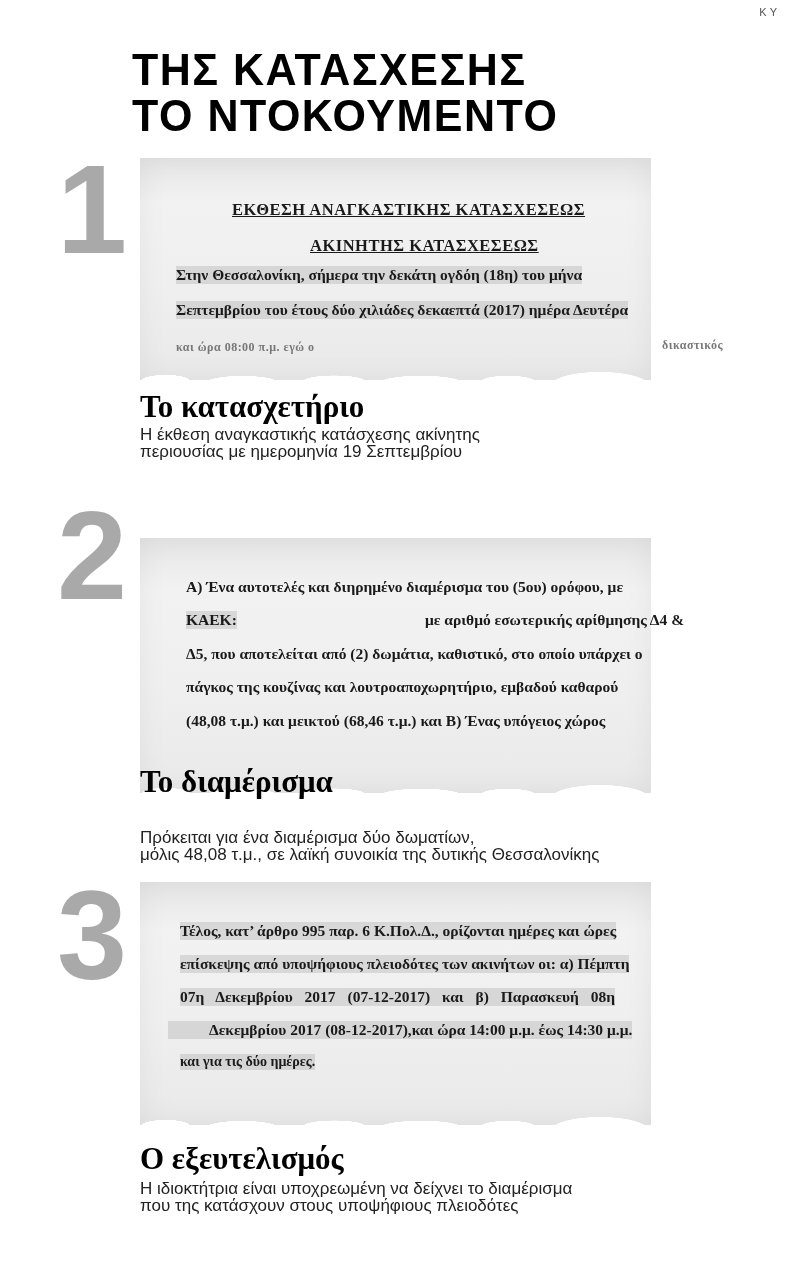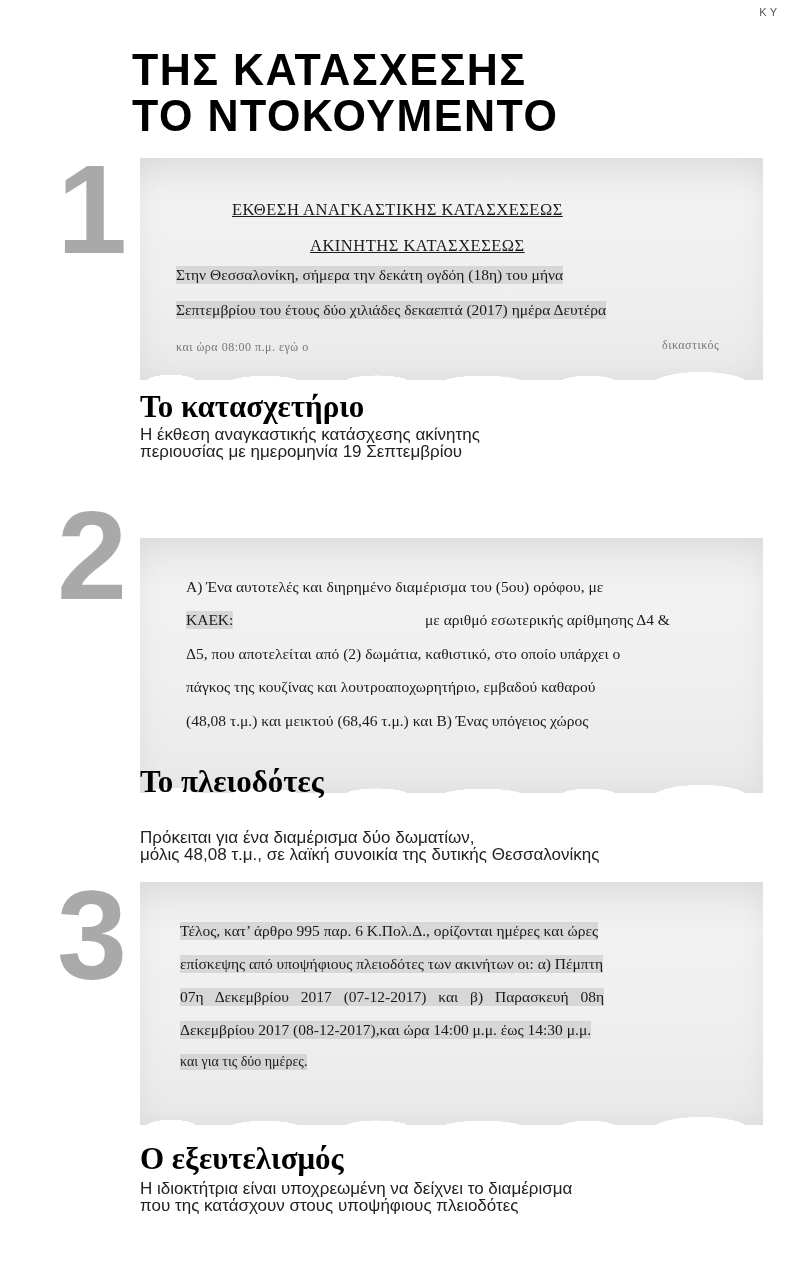--- a/index.html
+++ b/index.html
@@ -18,24 +18,24 @@
   }
   .main-title span { display: block; }
 
   .big-num {
     position: absolute; left: 52px; width: 80px;
     font-family: "Liberation Sans", sans-serif; font-weight: 700;
     font-size: 126px; line-height: 120px; color: #a9a9a9; text-align: center;
   }
 
   .scrap {
-    position: absolute; left: 140px; width: 623px;
+    position: absolute; left: 140px; width: 511px;
     background: linear-gradient(180deg, #e6e6e6 0%, #f2f2f2 20%, #efefef 60%, #e9e9e9 100%);
     box-shadow: inset 0 0 30px rgba(0,0,0,0.06);
-    font-family: "Liberation Serif", serif; color: #1a1a1a;
+    font-family: "Liberation Serif", serif; color: #1a1a1a; font-weight: bold;
   }
   .scrap::after {
     content: ""; position: absolute; left: 0; right: 0; bottom: -1px; height: 22px;
     background:
       radial-gradient(ellipse 40px 10px at 5% 100%, #fff 60%, transparent 62%),
       radial-gradient(ellipse 60px 12px at 20% 110%, #fff 60%, transparent 62%),
       radial-gradient(ellipse 50px 9px at 38% 100%, #fff 60%, transparent 62%),
       radial-gradient(ellipse 70px 13px at 55% 112%, #fff 60%, transparent 62%),
       radial-gradient(ellipse 45px 10px at 72% 104%, #fff 60%, transparent 62%),
       radial-gradient(ellipse 80px 22px at 90% 120%, #fff 60%, transparent 62%);
@@ -83,31 +83,31 @@
 
 <div class="big-num" style="top:496px;">2</div>
 <div class="scrap" style="top:500px;height:255px;margin-top:38px;">
   <div class="line" style="left:46px;top:40px;">Α) Ένα αυτοτελές και διηρημένο διαμέρισμα του (5ου) ορόφου, με</div>
   <div class="line hl" style="left:46px;top:73px;">ΚΑΕΚ:</div>
   <div class="line" style="left:285px;top:73px;">με αριθμό εσωτερικής αρίθμησης Δ4 &amp;</div>
   <div class="line" style="left:46px;top:107px;">Δ5, που αποτελείται από (2) δωμάτια, καθιστικό, στο οποίο υπάρχει ο</div>
   <div class="line" style="left:46px;top:140px;">πάγκος της κουζίνας και λουτροαποχωρητήριο, εμβαδού καθαρού</div>
   <div class="line" style="left:46px;top:174px;">(48,08 τ.μ.) και μεικτού (68,46 τ.μ.) και Β) Ένας υπόγειος χώρος</div>
 </div>
-<div class="caption-title" style="top:765px;">Το πλειοδότες</div>
+<div class="caption-title" style="top:765px;">Το διαμέρισμα</div>
 <div class="caption-text" style="top:801px;margin-top:28px;">
   <span>Πρόκειται για ένα διαμέρισμα δύο δωματίων,</span>
   <span>μόλις 48,08 τ.μ., σε λαϊκή συνοικία της δυτικής Θεσσαλονίκης</span>
 </div>
 
 <div class="big-num" style="top:876px;">3</div>
 <div class="scrap" style="top:882px;height:243px;">
   <div class="line hl" style="left:40px;top:40px;">Τέλος, κατ’ άρθρο 995 παρ. 6 Κ.Πολ.Δ., ορίζονται ημέρες και ώρες</div>
   <div class="line hl" style="left:40px;top:73px;">επίσκεψης από υποψήφιους πλειοδότες των ακινήτων οι: α) Πέμπτη</div>
   <div class="line hl" style="left:40px;top:106px;word-spacing:8px;">07η Δεκεμβρίου 2017 (07-12-2017) και β) Παρασκευή 08η</div>
-  <div class="line hl" style="left:40px;top:139px;">Δεκεμβρίου 2017 (08-12-2017),και ώρα 14:00 μ.μ. έως 14:30 μ.μ.</div>
+  <div class="line hl" style="left:28px;top:139px;padding-left:41px;">Δεκεμβρίου 2017 (08-12-2017),και ώρα 14:00 μ.μ. έως 14:30 μ.μ.</div>
   <div class="line hl" style="left:40px;top:172px;font-size:14px;">και για τις δύο ημέρες.</div>
 </div>
 <div class="caption-title" style="top:1142px;">Ο εξευτελισμός</div>
 <div class="caption-text" style="top:1180px;">
   <span>Η ιδιοκτήτρια είναι υποχρεωμένη να δείχνει το διαμέρισμα</span>
   <span>που της κατάσχουν στους υποψήφιους πλειοδότες</span>
 </div>
 
 </body></html>

